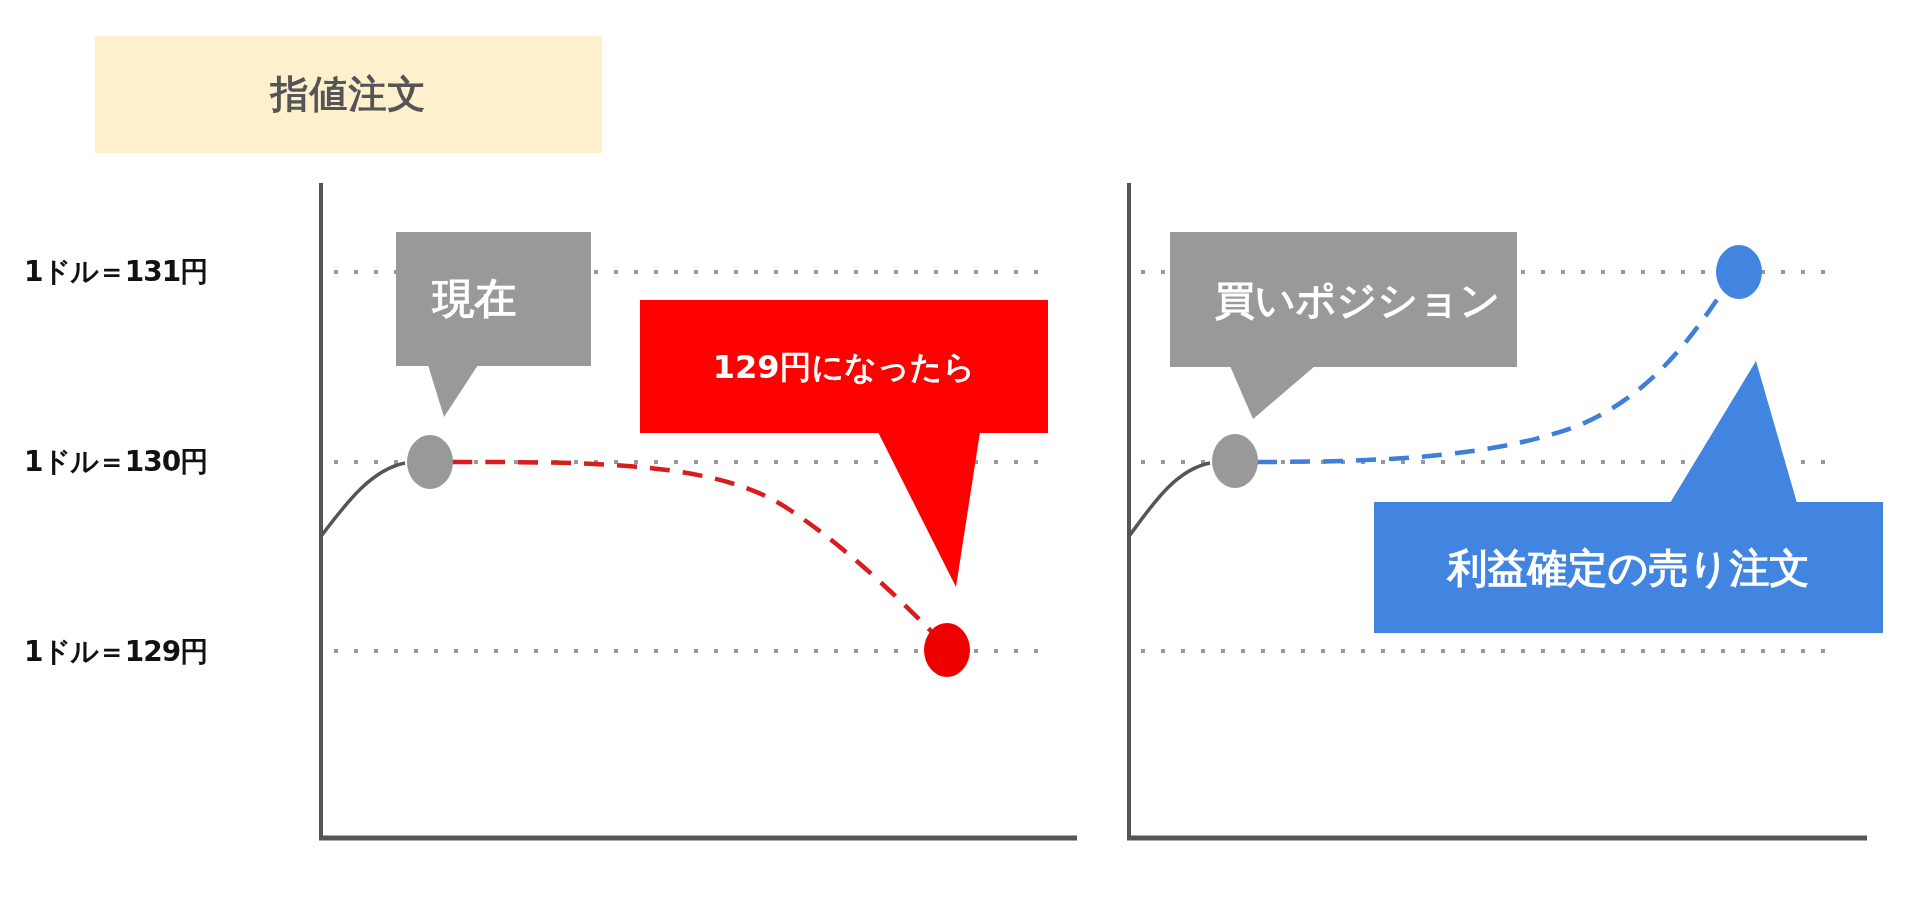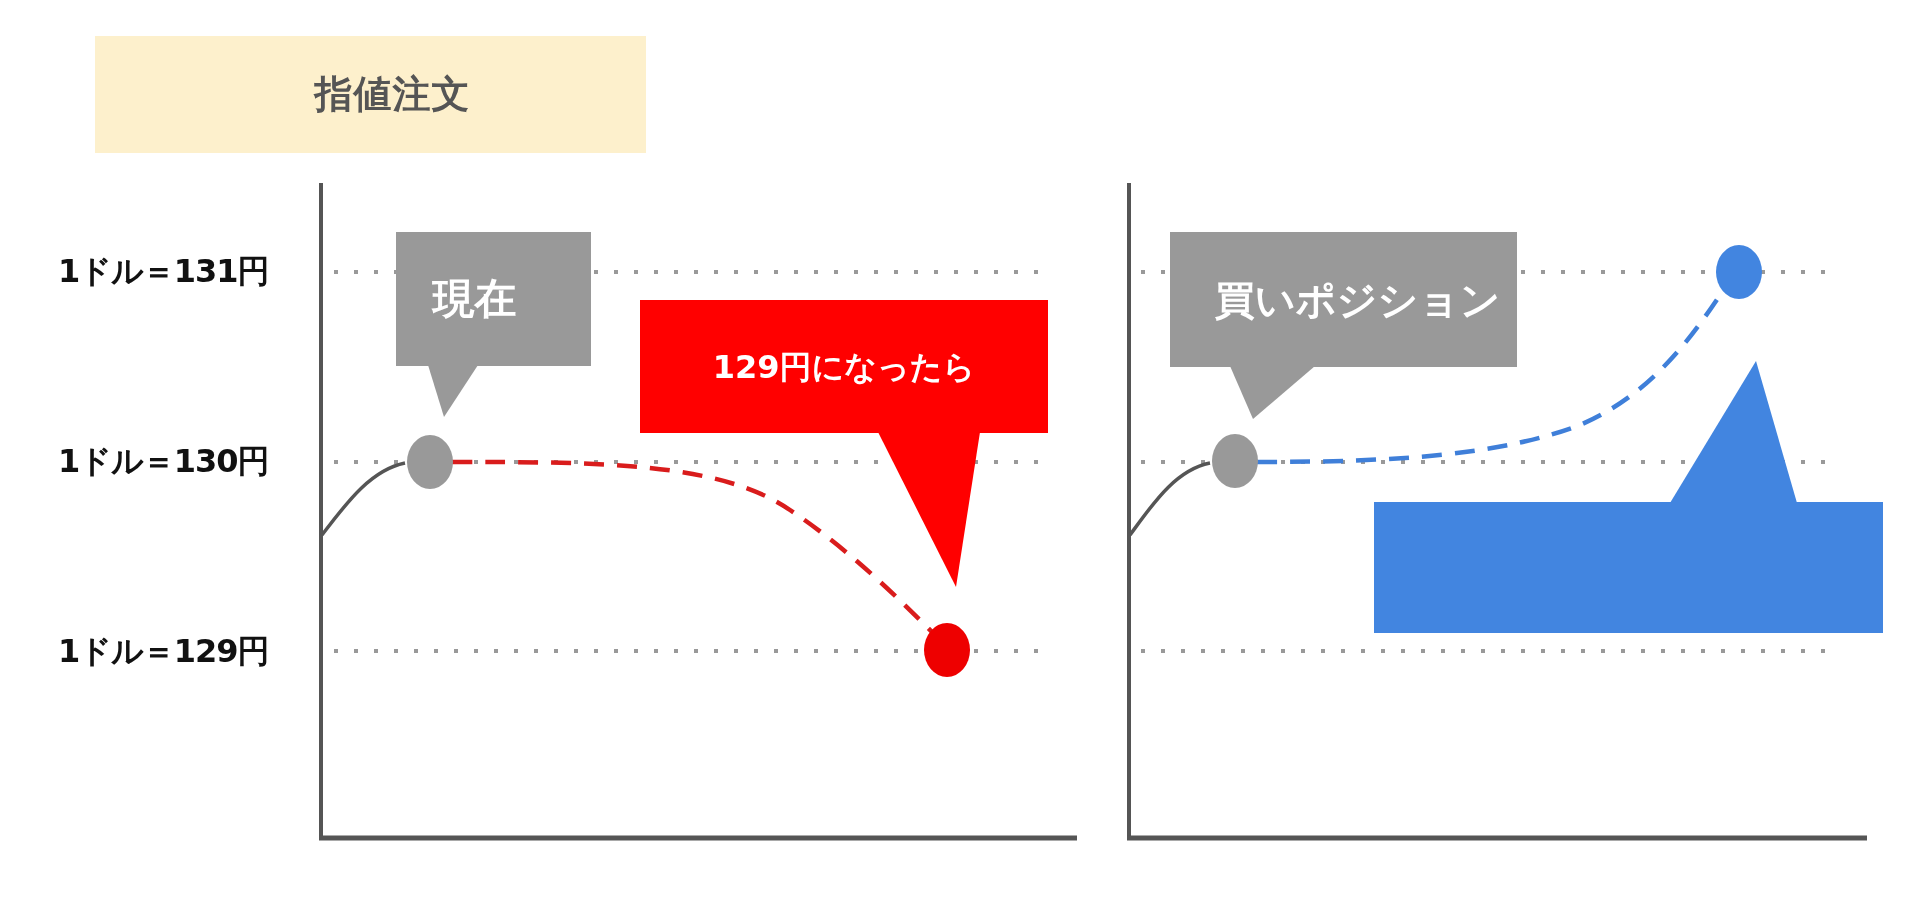--- a/index.html
+++ b/index.html
@@ -1,22 +1,22 @@
 <!DOCTYPE html>
 <html><head>
   <meta charset="utf-8">
   <style>
     html, body { margin: 0; padding: 0; background: #ffffff; }
     body { width: 1920px; height: 910px; position: relative; overflow: hidden;
            font-family: "DejaVu Sans", "Liberation Sans", sans-serif; }
-    .abs { position: absolute; padding-left: 44px; }
+    .abs { position: absolute; }
     .title-box { left: 95px; top: 36px; width: 507px; height: 117px;
                  display: flex; align-items: center; justify-content: center; }
     .title-text { font-size: 38px; font-weight: bold; letter-spacing: 1px; }
-    .y-label { left: 14px; width: 270px; height: 44px; font-size: 32px; font-weight: bold;
+    .y-label { left: 24px; width: 270px; height: 44px; font-size: 28px; font-weight: bold;
                color: #111; display: flex; align-items: center; white-space: nowrap; letter-spacing: -1px; }
     svg.canvas { position: absolute; left: 0; top: 0; }
     .callout-text { position: absolute; display: flex; flex-direction: column;
                     align-items: center; justify-content: center; color: #ffffff;
                     font-weight: bold; text-align: center; line-height: 1.25; }
   </style>
 </head>
 <body>
 
 <div class="abs title-box" style="background:#fdf0cc;">
@@ -87,13 +87,14 @@
 
 <div class="callout-text" style="left:640px; top:300px; width:408px; height:133px; font-size:32px;">
   <span>129円になったら</span>
 </div>
 
 <div class="callout-text" style="left:1170px; top:232px; width:375px; height:135px; font-size:40px;">
   <span>買いポジション</span>
 </div>
 
 <div class="callout-text" style="left:1374px; top:502px; width:509px; height:131px; font-size:40px; font-weight:normal;">
+  <span style="font-weight:bold;">利益確定の売り注文</span>
 </div>
 
 </body></html>

